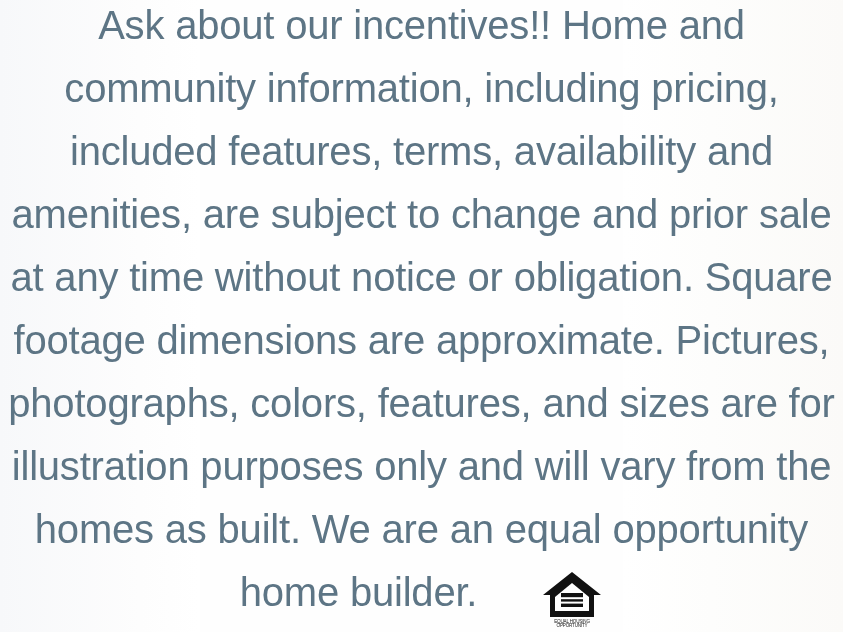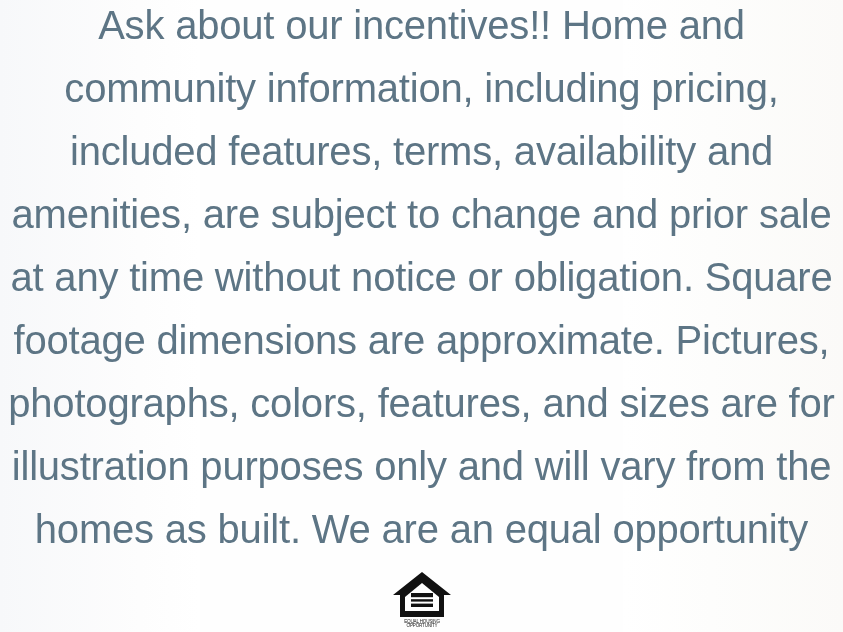--- a/index.html
+++ b/index.html
@@ -100,20 +100,21 @@
 
     <span class="disclaimer-line">footage dimensions are approximate. Pictures,</span>
 
     <span class="disclaimer-line">photographs, colors, features, and sizes are for</span>
 
     <span class="disclaimer-line">illustration purposes only and will vary from the</span>
 
     <span class="disclaimer-line">homes as built.  We are an equal opportunity</span>
 
     <div class="line-with-logo">
+      <span>home builder.</span>
 
       <svg id="eho-logo" viewBox="0 0 62 58">
 
         <path d="M31 2 L60 25 L53 25 L53 47 L9 47 L9 25 L2 25 Z" fill="#111111"></path>
 
         <path d="M31 13 L48 27 L48 41 L14 41 L14 27 Z" fill="#ffffff"></path>
 
         <rect x="20" y="23" width="22" height="14" fill="#111111"></rect>
         <rect x="20" y="27.2" width="22" height="2" fill="#ffffff"></rect>
         <rect x="20" y="31.6" width="22" height="2" fill="#ffffff"></rect>

